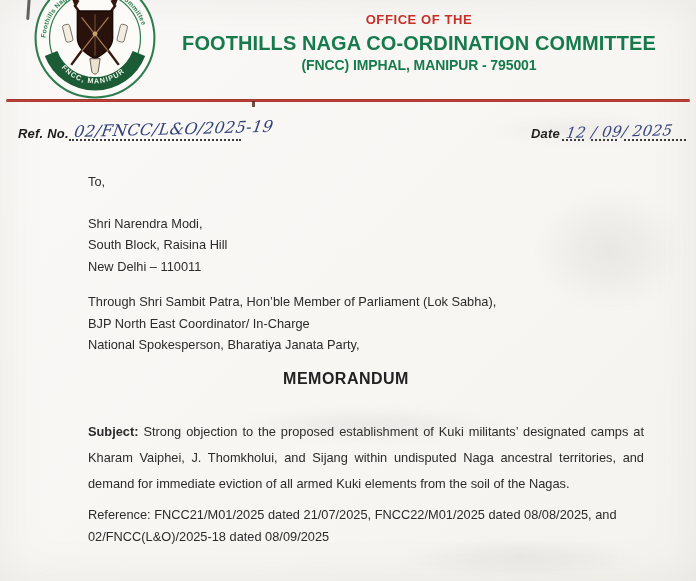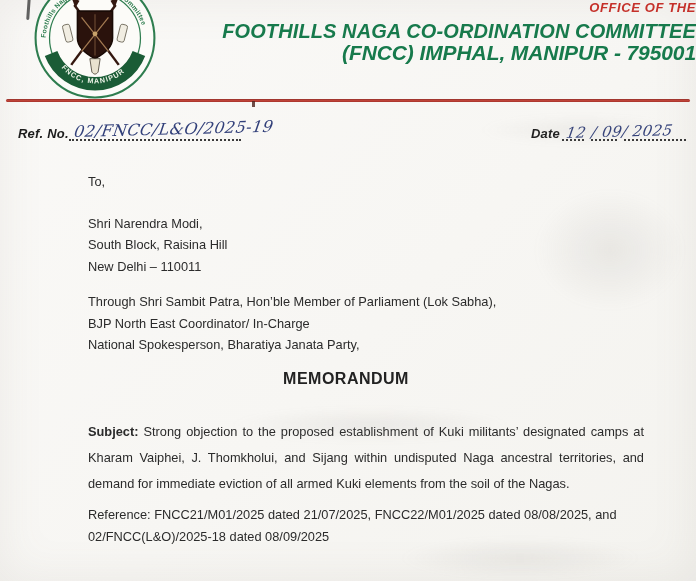--- a/index.html
+++ b/index.html
@@ -5,24 +5,24 @@
   html,body{margin:0;padding:0;background:#e9e7e3;}
   .page{
     position:relative;width:696px;height:581px;overflow:hidden;
     background:linear-gradient(135deg,#faf9f7 0%,#f7f6f3 55%,#f4f3ef 100%);
     font-family:"Liberation Sans",sans-serif;color:#2e2e2e;
     box-shadow:inset 0 0 46px rgba(125,120,112,.10);
   }
   
   .header{position:relative;height:86px;}
   .logo{position:absolute;left:33px;top:-24px;width:124px;height:124px;}
-  .header-text{margin-left:142px;text-align:right;font-style:italic;}
+  .header-text{margin-left:142px;text-align:center;padding-top:12px;}
   .office{font-size:13px;font-weight:800;letter-spacing:.6px;color:#c53029;}
   .org{font-size:20px;font-weight:800;letter-spacing:.1px;color:#177a4c;margin-top:5px;line-height:22px;}
-  .org2{font-size:21px;font-weight:800;letter-spacing:-.1px;color:#177a4c;line-height:22px;}
+  .org2{font-size:14px;font-weight:800;letter-spacing:-.1px;color:#177a4c;line-height:22px;}
   .rule{height:3px;margin:13px 6px 0 6px;border-radius:2px;
     background:linear-gradient(#93302a,#c2453a 55%,#a33029);}
   
   .refrow{display:flex;justify-content:space-between;align-items:flex-end;
     margin:22px 10px 0 18px;font-size:13px;}
   .lbl{font-weight:bold;font-style:italic;color:#1c1c1c;letter-spacing:.2px;}
   .dseg{display:inline-block;position:relative;height:15px;vertical-align:bottom;
     border-bottom:2px dotted #3a3a3a;}
   .hw{position:absolute;left:4px;bottom:-2px;white-space:nowrap;
     font-family:"DejaVu Serif",serif;font-style:italic;color:#32407a;

